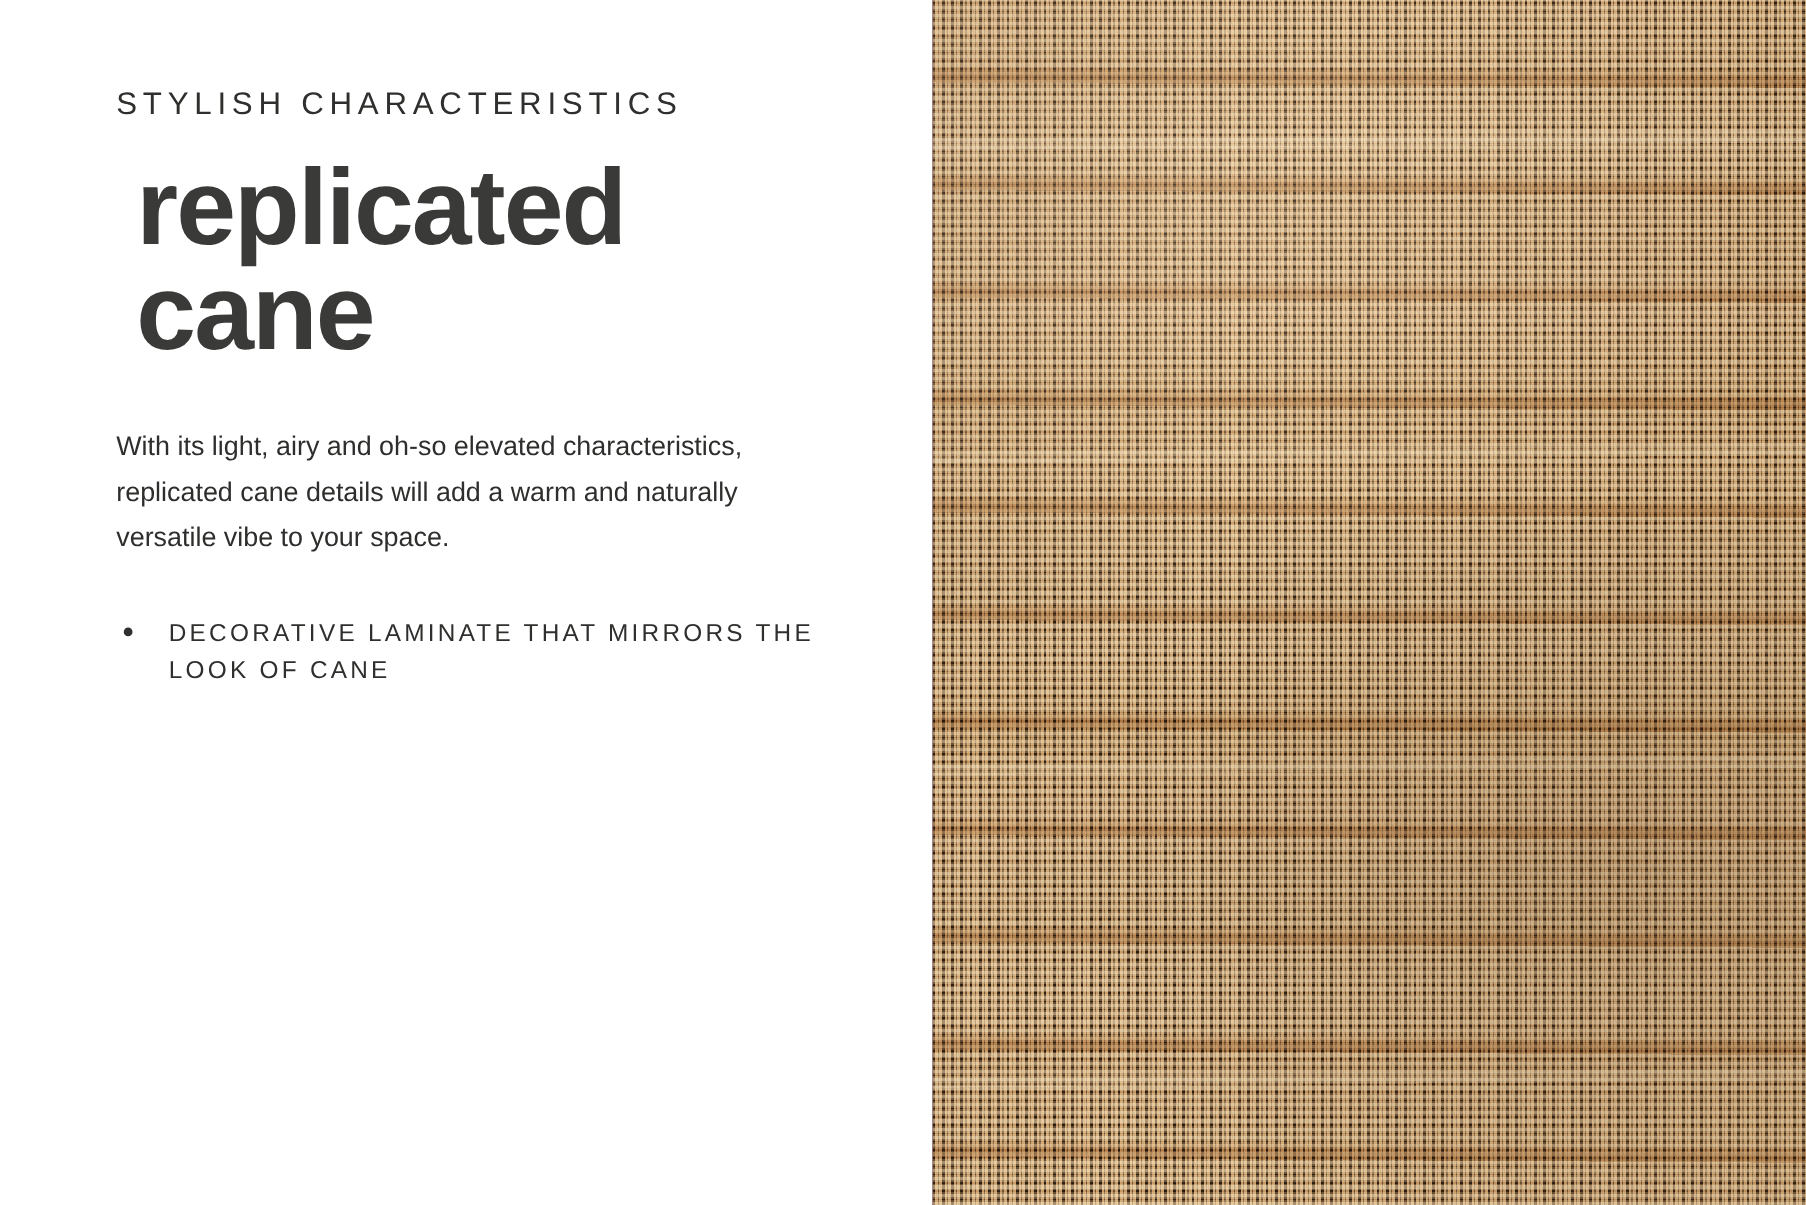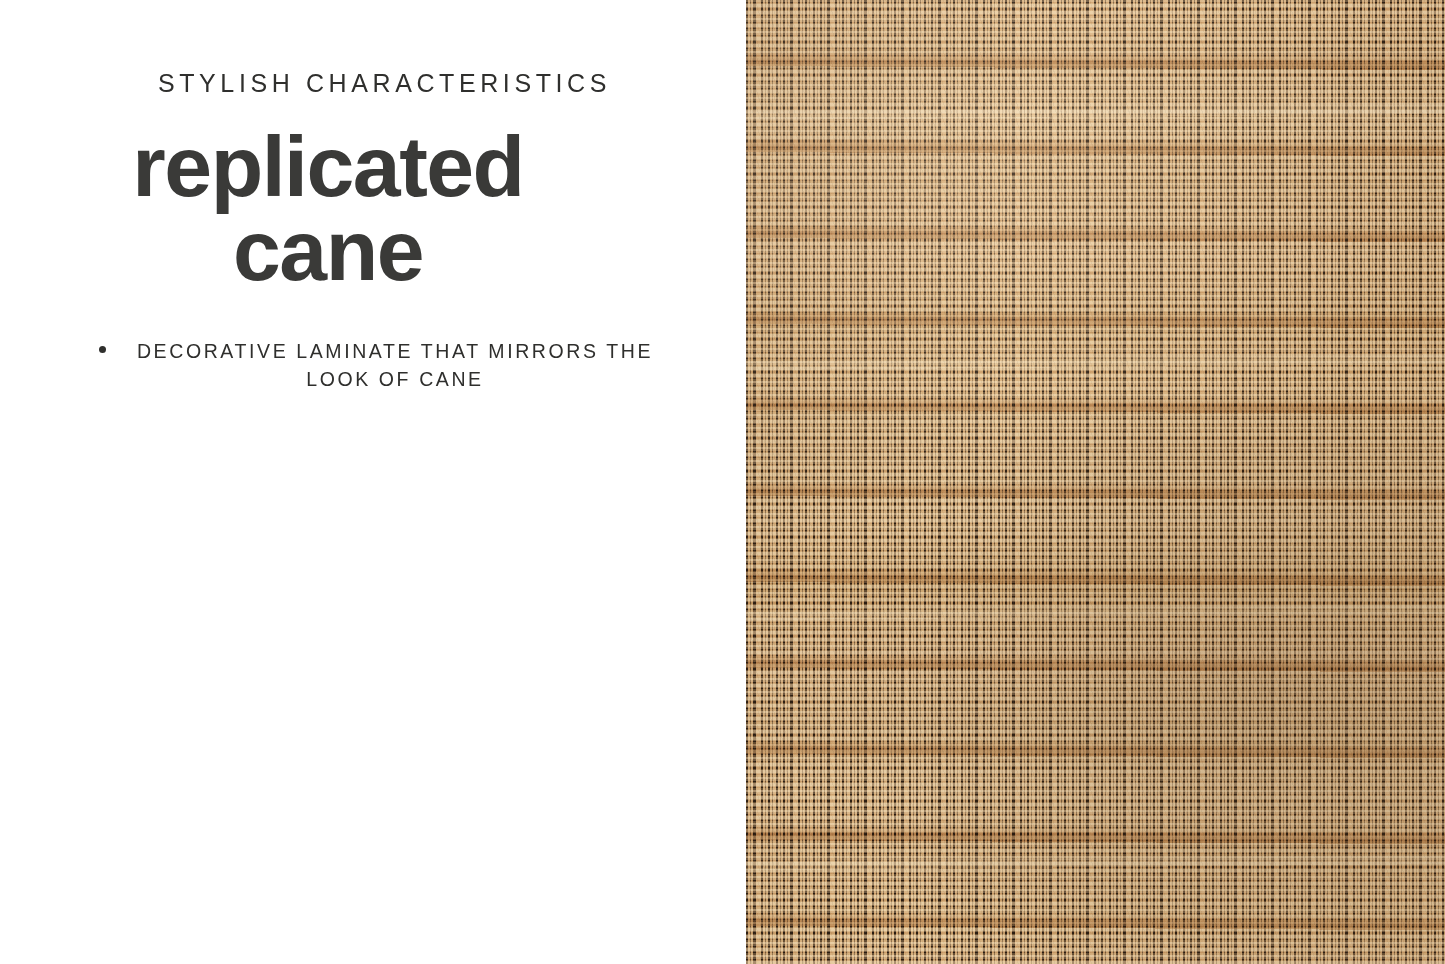--- a/index.html
+++ b/index.html
@@ -13,21 +13,20 @@
     overflow: hidden;
     font-family: "Liberation Sans", sans-serif;
   }
 
   .page {
     position: relative;
     width: 1445px;
     height: 964px;
     display: flex;
     background: #6d28d9;
-    text-align: center;
   }
 
   
   .left-panel {
     width: 746px;
     height: 964px;
     box-sizing: border-box;
     padding: 68px 70px 0 93px;
     background: #ffffff;
     position: relative;
@@ -44,21 +43,21 @@
     margin: 0 0 26px 0;
   }
 
   .headline {
     font-family: "Liberation Sans", sans-serif;
     font-size: 86px;
     font-weight: 700;
     line-height: 0.98;
     letter-spacing: -1.5px;
     color: #3a3a38;
-    margin: 0;
+    margin: 16px;
     max-width: 470px;
   }
 
   .body-copy {
     font-family: "Liberation Sans", sans-serif;
     font-size: 21.5px;
     font-weight: 400;
     line-height: 1.72;
     color: #2e2e2c;
     margin: 46px 0 0 0;
@@ -227,20 +226,21 @@
 <body>
 
 <div class="page">
 
   <div class="left-panel">
 
     <p class="eyebrow">STYLISH CHARACTERISTICS</p>
 
     <h1 class="headline">replicated cane</h1>
 
+    <p class="body-copy">With its light, airy and oh-so elevated characteristics, replicated cane details will add a warm and naturally versatile vibe to your space.</p>
 
     <ul class="feature-list">
       <li class="feature-item">
         <span class="feature-bullet"></span>
         <span>DECORATIVE LAMINATE THAT MIRRORS THE LOOK OF CANE</span>
       </li>
     </ul>
 
   </div>
 

